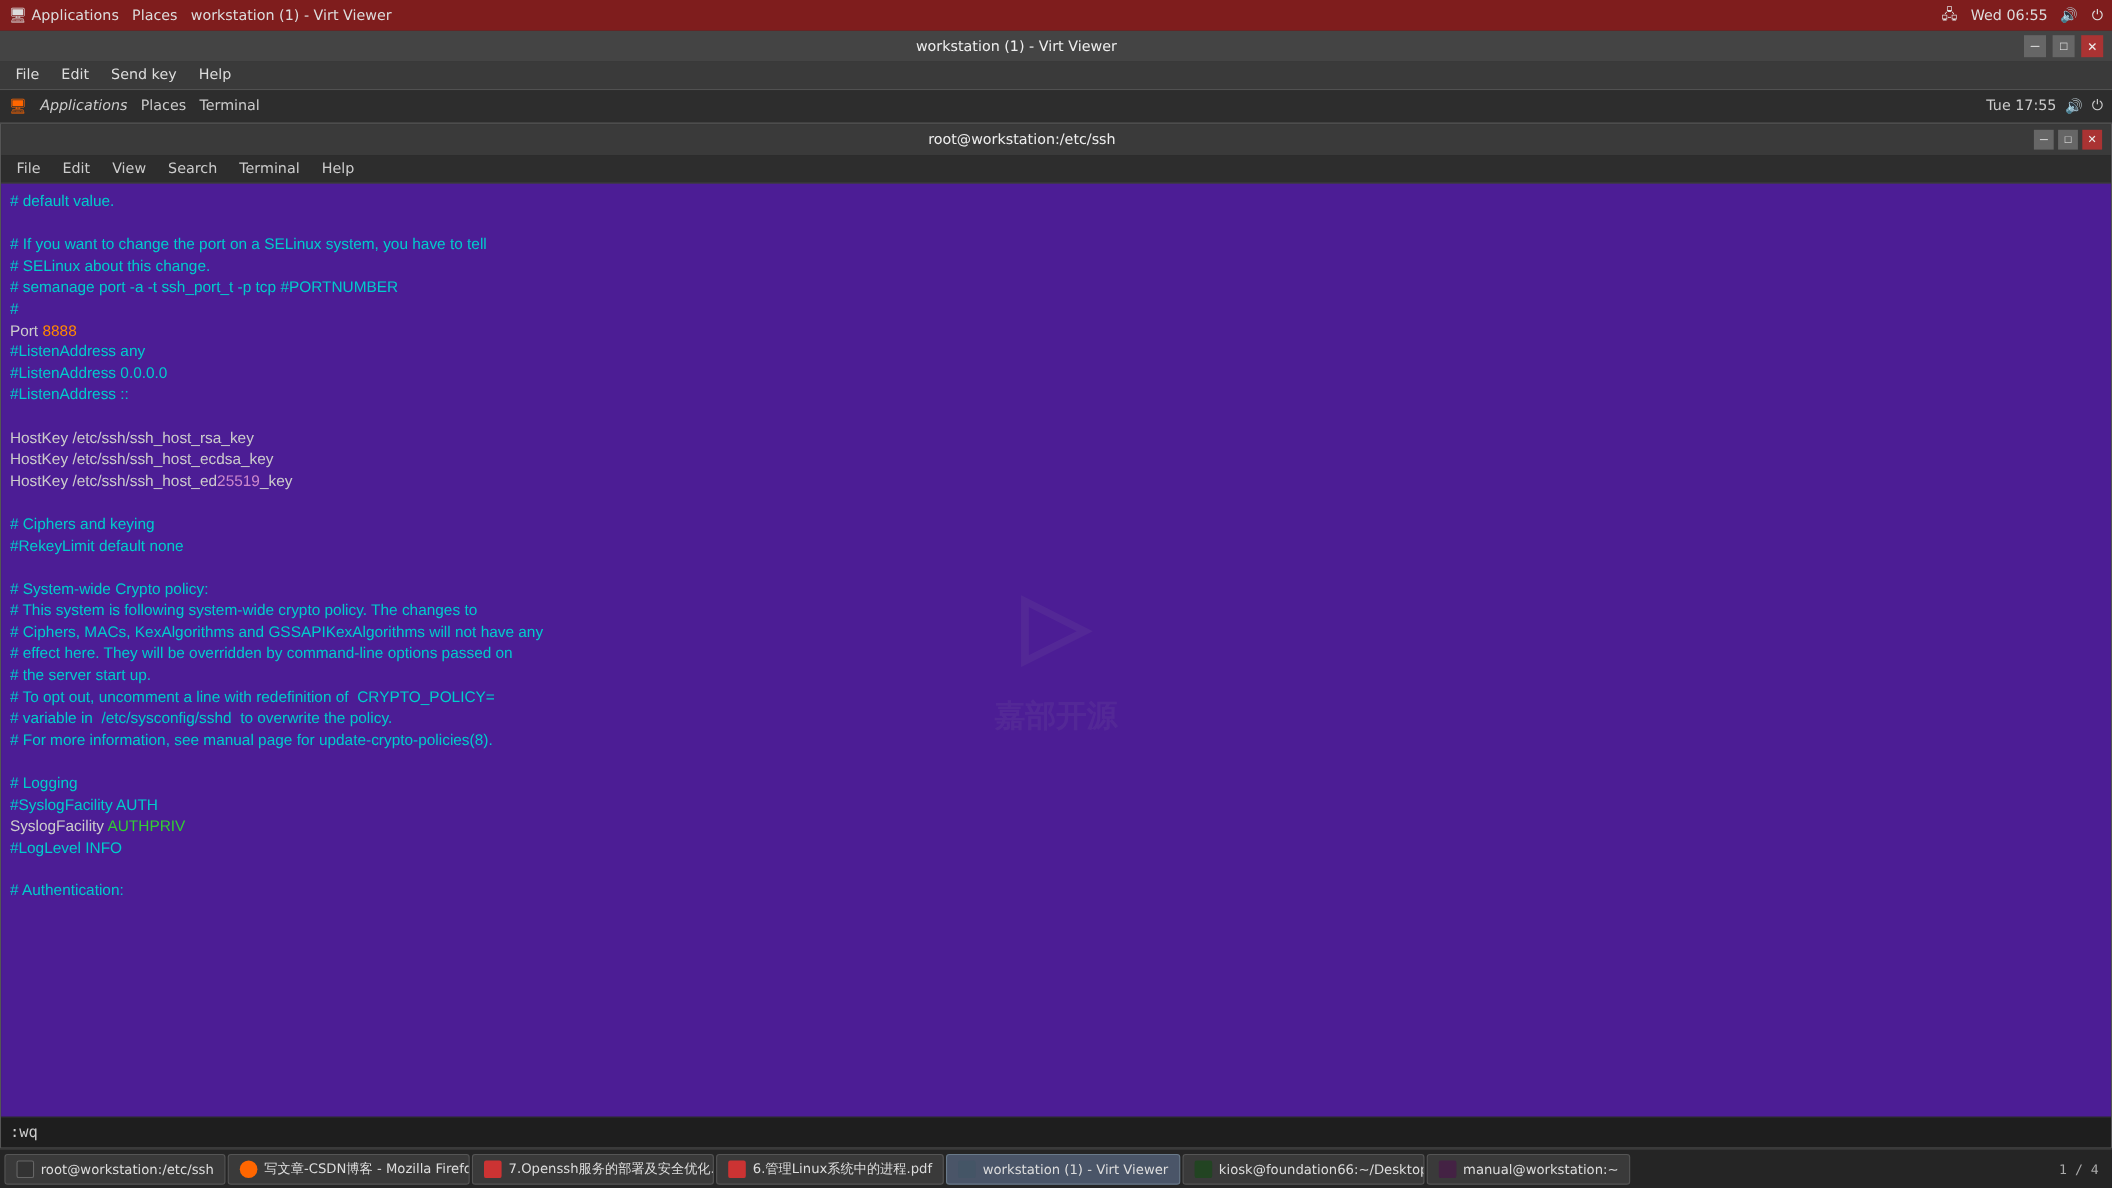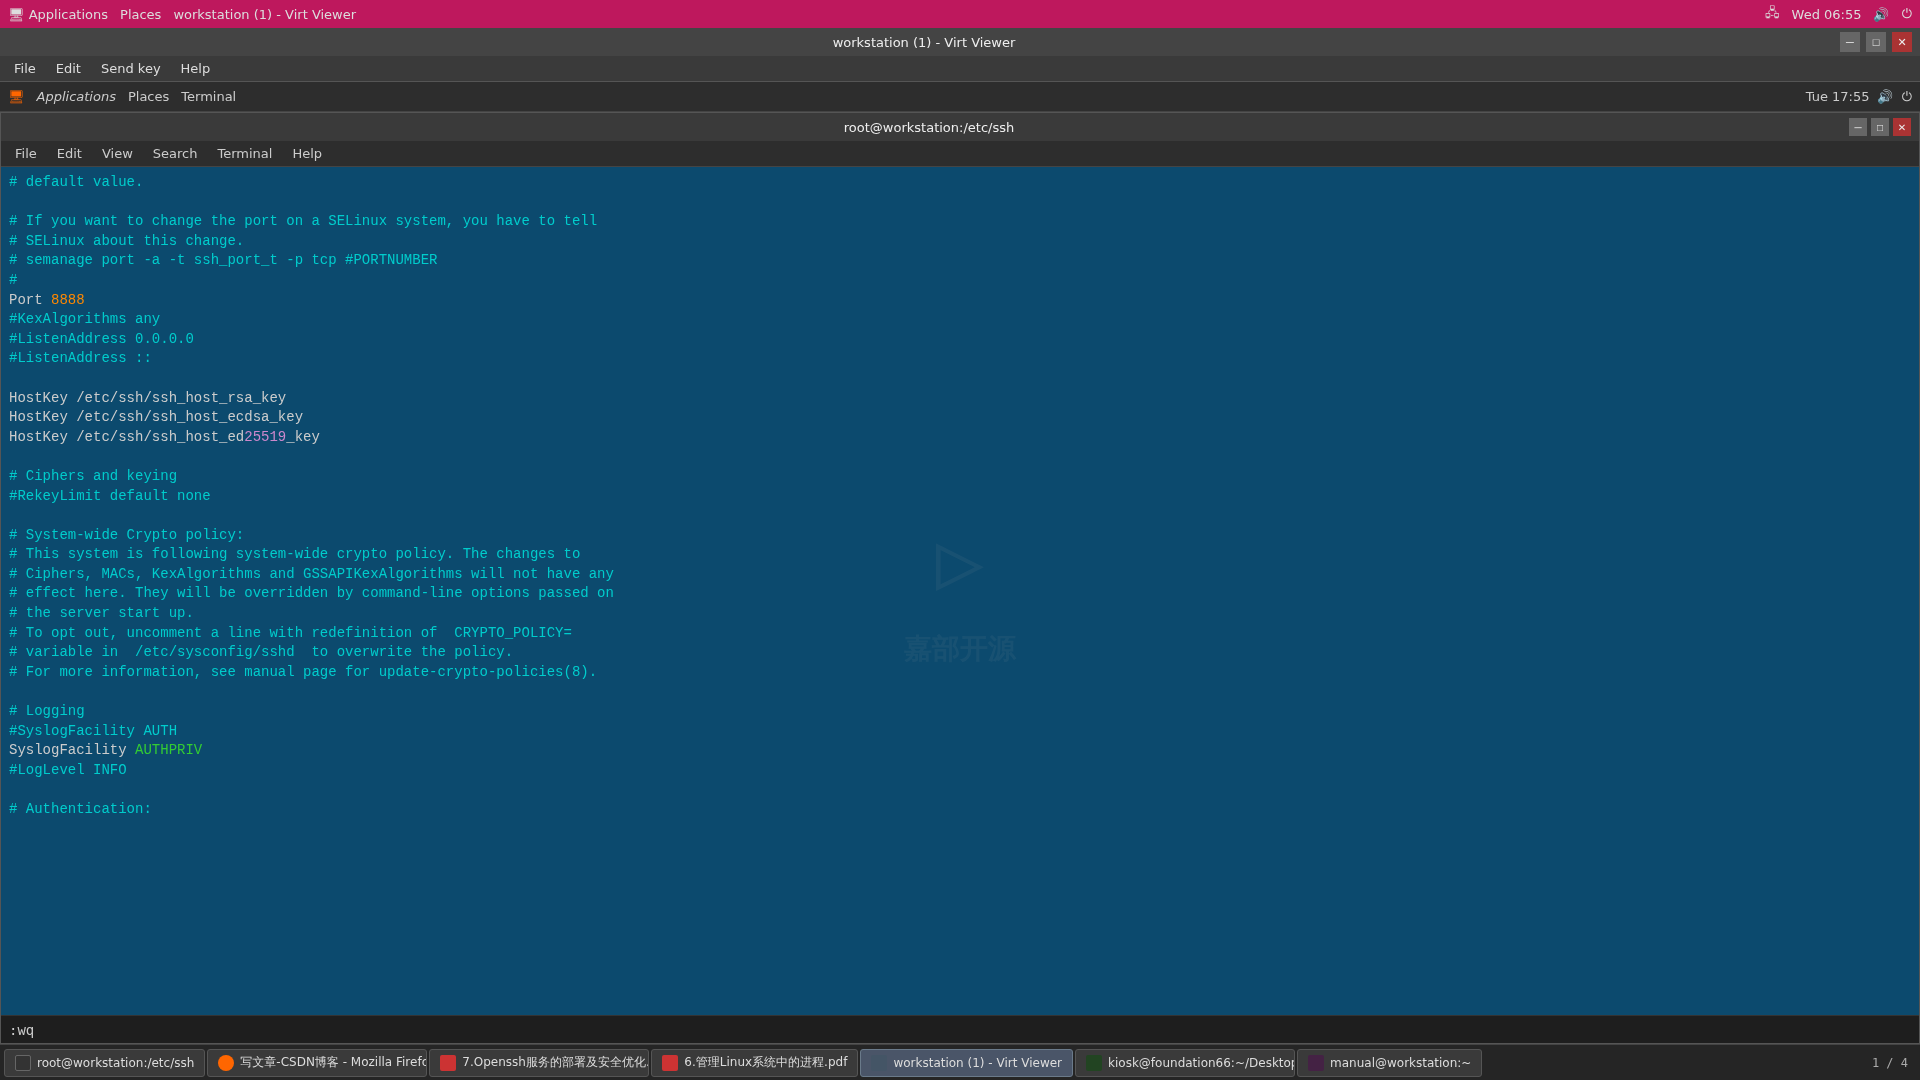--- a/index.html
+++ b/index.html
@@ -2,21 +2,21 @@
 <html><head>
   <meta charset="utf-8">
   <style>
     * { margin: 0; padding: 0; box-sizing: border-box; }
     body { width: 1920px; height: 1080px; overflow: hidden; font-family: 'DejaVu Sans', sans-serif; background: #2b2b2b; }
 
     
     #os-topbar {
       width: 100%;
       height: 28px;
-      background: #be185d;
+      background: #7f1d1d;
       display: flex;
       align-items: center;
       justify-content: space-between;
       padding: 0 8px;
       color: #ddd;
       font-size: 13px;
     }
     #os-topbar-left { display: flex; align-items: center; gap: 12px; }
     #os-topbar-right { display: flex; align-items: center; gap: 12px; }
 
@@ -126,23 +126,23 @@
       padding: 0 6px;
       gap: 4px;
       font-size: 13px;
       color: #ccc;
       border-bottom: 1px solid #444;
     }
 
     
     #terminal-content {
       flex: 1;
-      background: #0c4a6e;
+      background: #4c1d95;
       padding: 6px 8px;
-      font-family: Liberation Mono, monospace;
+      font-family: Liberation Sans, sans-serif;
       font-size: 14px;
       line-height: 1.4;
       overflow: hidden;
       position: relative;
     }
 
     .line { display: block; white-space: pre; }
     .comment { color: #00cccc; }
 
     
@@ -299,21 +299,21 @@
         <div style="font-size:28px; margin-top:8px;">嘉部开源</div>
       </div>
 
       <span class="line comment"># default value.</span>
       <span class="line">&nbsp;</span>
       <span class="line comment"># If you want to change the port on a SELinux system, you have to tell</span>
       <span class="line comment"># SELinux about this change.</span>
       <span class="line comment"># semanage port -a -t ssh_port_t -p tcp #PORTNUMBER</span>
       <span class="line comment">#</span>
       <span class="line"><span style="color:#cccccc;">Port </span><span style="color:#ff8800;">8888</span></span>
-      <span class="line comment">#KexAlgorithms any</span>
+      <span class="line comment">#ListenAddress any</span>
       <span class="line comment">#ListenAddress 0.0.0.0</span>
       <span class="line comment">#ListenAddress ::</span>
       <span class="line">&nbsp;</span>
       <span class="line"><span style="color:#cccccc;">HostKey /etc/ssh/ssh_host_rsa_key</span></span>
       <span class="line"><span style="color:#cccccc;margin-top:33px;">HostKey /etc/ssh/ssh_host_ecdsa_key</span></span>
       <span class="line"><span style="color:#cccccc;">HostKey /etc/ssh/ssh_host_ed</span><span style="color:#cc88cc;">25519</span><span style="color:#cccccc;">_key</span></span>
       <span class="line">&nbsp;</span>
       <span class="line comment"># Ciphers and keying</span>
       <span class="line comment">#RekeyLimit default none</span>
       <span class="line">&nbsp;</span>

